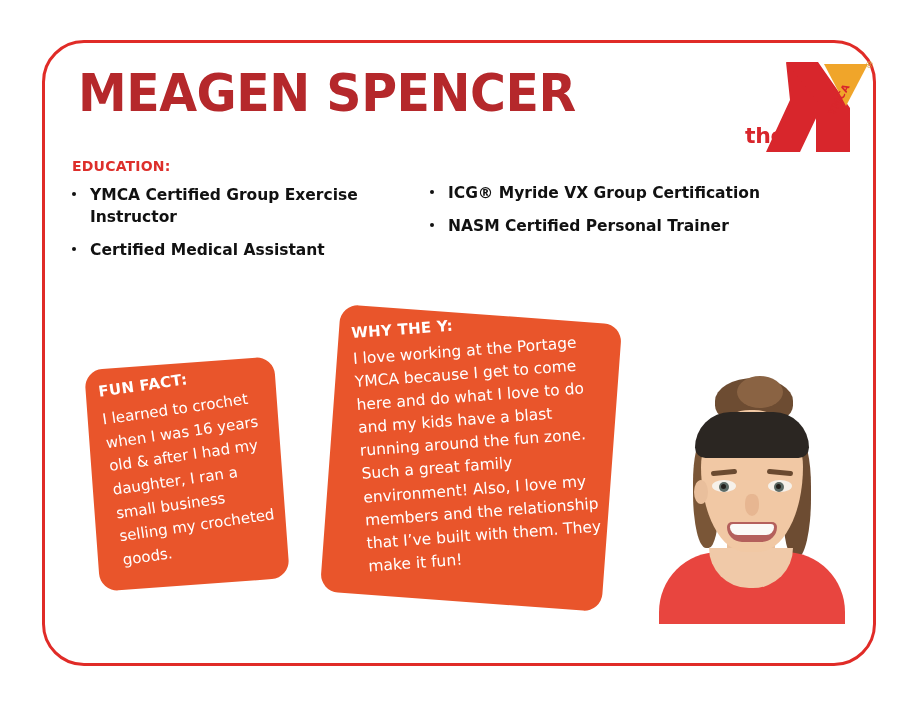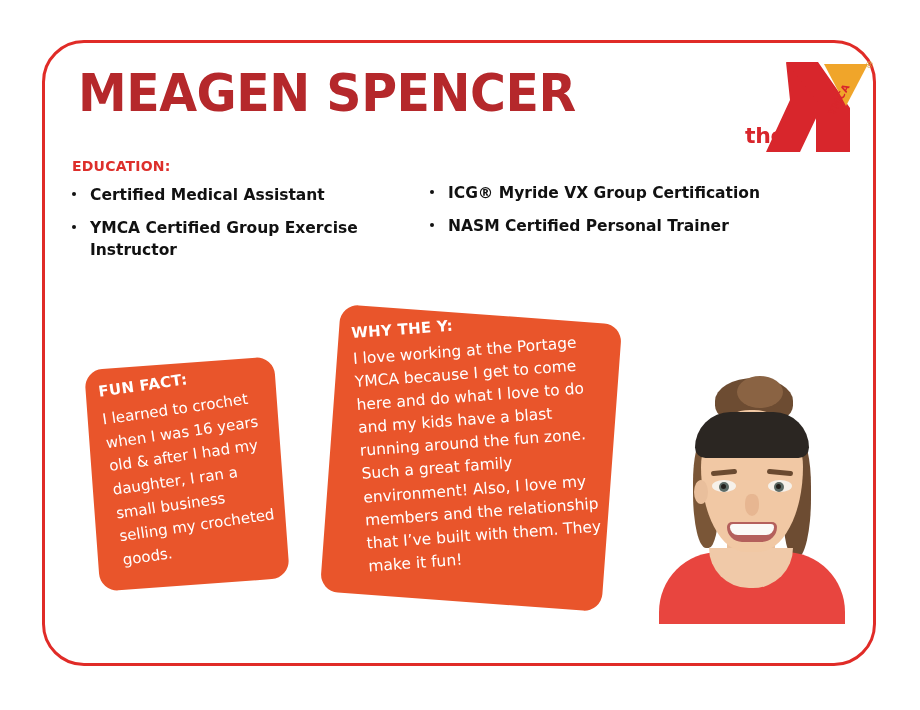--- a/index.html
+++ b/index.html
@@ -311,25 +311,25 @@
   </svg>
   <span id="ymca-reg">®</span>
   <span id="ymca-wordmark">YMCA</span>
 </div>
 
 <div id="education-heading">EDUCATION:</div>
 
 <div id="cred-col-left" class="cred-col">
   <div class="cred-item">
     <span class="bullet"></span>
-    <span>Certified Medical Assistant</span>
+    <span>YMCA Certified Group Exercise Instructor</span>
   </div>
   <div class="cred-item">
     <span class="bullet"></span>
-    <span>YMCA Certified Group Exercise Instructor</span>
+    <span>Certified Medical Assistant</span>
   </div>
 </div>
 
 <div id="cred-col-right" class="cred-col">
   <div class="cred-item">
     <span class="bullet"></span>
     <span>ICG® Myride VX Group Certification</span>
   </div>
   <div class="cred-item">
     <span class="bullet"></span>

